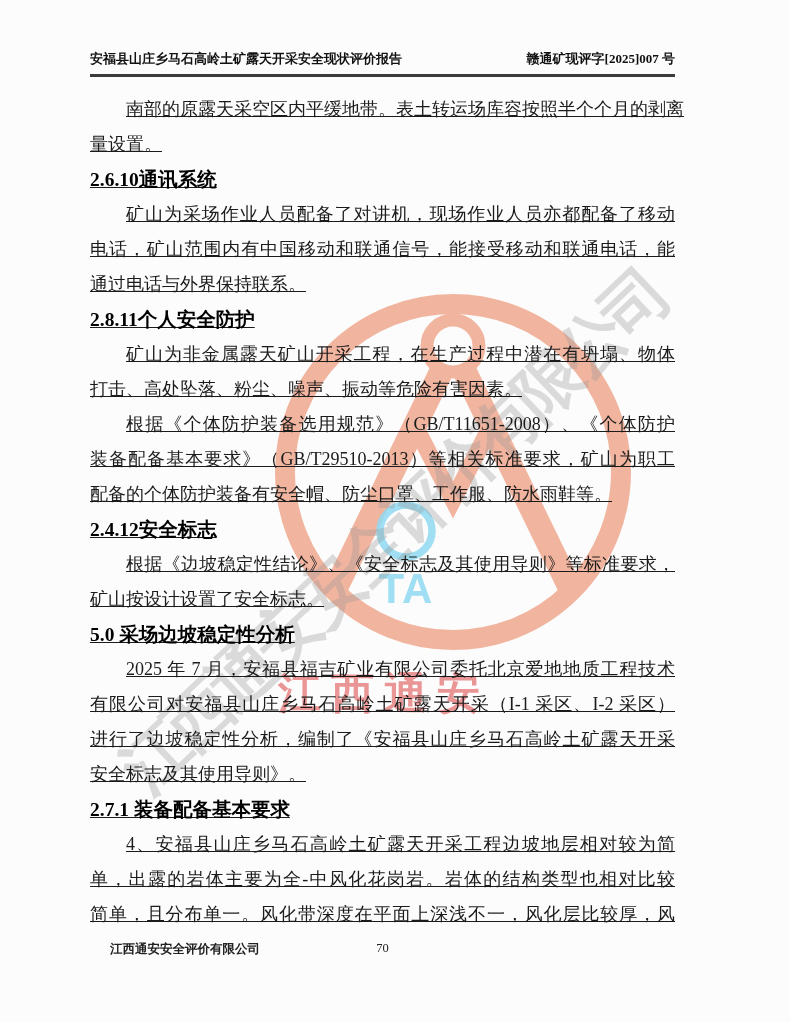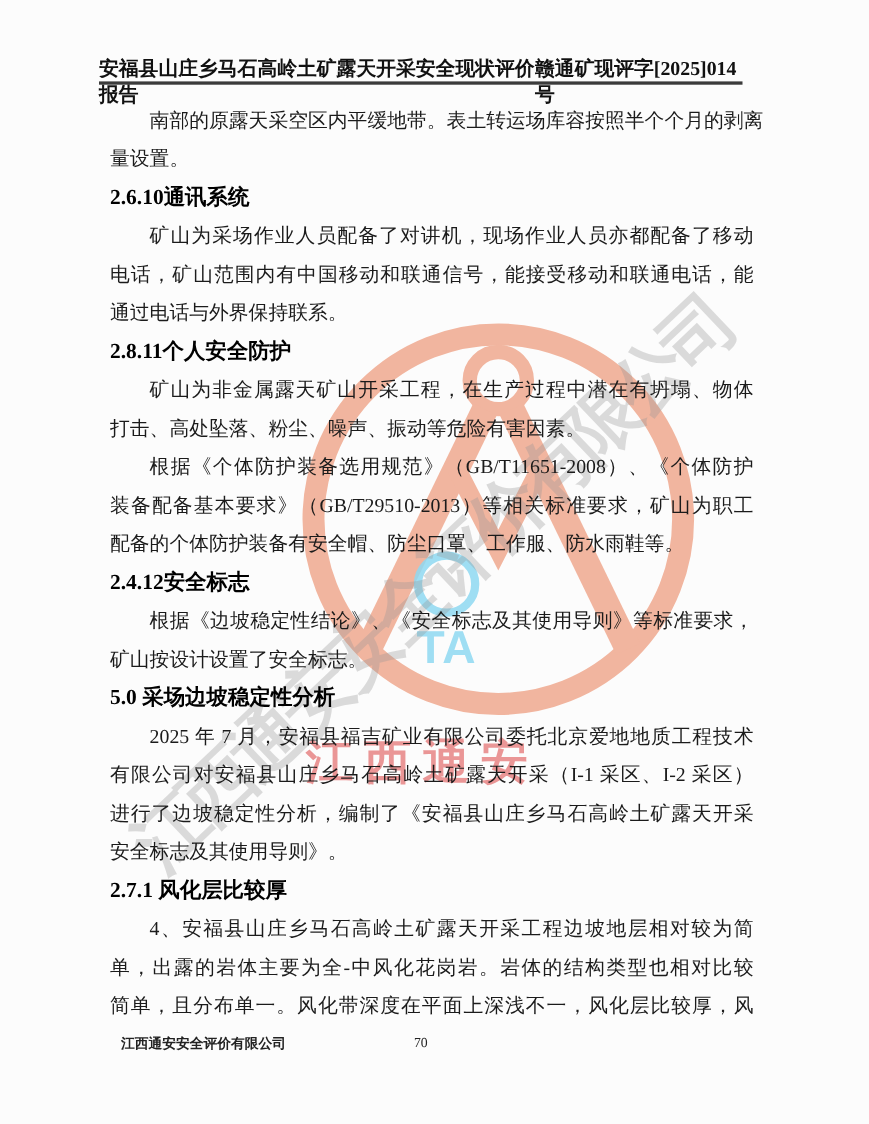--- a/index.html
+++ b/index.html
@@ -24,24 +24,24 @@
     position:absolute;left:394px;top:532px;
     transform:translate(-50%,-50%) rotate(-43.5deg);
     font-size:66px;font-weight:bold;letter-spacing:-6px;line-height:1;
     color:var(--wm-gray,#969696);opacity:.32;white-space:nowrap;
   }
   
   #content{position:absolute;inset:0;z-index:1;}
   .pageheader{
     position:absolute;left:90px;top:50px;width:585px;
     display:flex;justify-content:space-between;align-items:flex-end;
-    font-size:18px;font-weight:bold;color:#111;
+    font-size:13px;font-weight:bold;color:#111;
   }
   .header-rule{position:absolute;left:90px;top:74px;width:585px;height:3px;background:#3b3b3b;}
-  main{position:absolute;left:100px;top:92px;width:585px;}
+  main{position:absolute;left:90px;top:92px;width:585px;text-decoration:underline;}
   .line{
     height:35px;line-height:35px;font-size:18px;
     text-align:justify;text-align-last:justify;
     white-space:nowrap;overflow:visible;
   }
   .line.indent{text-indent:2em;}
   .line.last{text-align-last:left;}
   .line.headline{font-weight:bold;font-size:19.5px;text-align:left;text-align-last:left;color:#000;}
   .pagefooter{
     position:absolute;left:90px;top:941px;width:585px;
@@ -71,21 +71,21 @@
     </svg>
 
     <div class="wm-gray">江西通安安全评价有限公司</div>
     <div class="wm-red">江西通安</div>
   </div>
 
   <div id="content">
 
     <div class="pageheader">
       <span>安福县山庄乡马石高岭土矿露天开采安全现状评价报告</span>
-      <span>赣通矿现评字[2025]014 号</span>
+      <span>赣通矿现评字[2025]007 号</span>
     </div>
     <div class="header-rule"></div>
 
     <main>
         <div class="block para">
           <div class="line indent">南部的原露天采空区内平缓地带。表土转运场库容按照半个个月的剥离</div>
           <div class="line last">量设置。</div>
         </div>
         <div class="block heading">
           <div class="line headline">2.6.10通讯系统</div>
@@ -117,21 +117,21 @@
         <div class="block heading">
           <div class="line headline">5.0 采场边坡稳定性分析</div>
         </div>
         <div class="block para">
           <div class="line indent">2025 年 7 月，安福县福吉矿业有限公司委托北京爱地地质工程技术</div>
           <div class="line">有限公司对安福县山庄乡马石高岭土矿露天开采（I-1 采区、I-2 采区）</div>
           <div class="line">进行了边坡稳定性分析，编制了《安福县山庄乡马石高岭土矿露天开采</div>
           <div class="line last">安全标志及其使用导则》。</div>
         </div>
         <div class="block heading">
-          <div class="line headline">2.7.1 风化层比较厚</div>
+          <div class="line headline">2.7.1 装备配备基本要求</div>
         </div>
         <div class="block para">
           <div class="line indent">4、安福县山庄乡马石高岭土矿露天开采工程边坡地层相对较为简</div>
           <div class="line">单，出露的岩体主要为全-中风化花岗岩。岩体的结构类型也相对比较</div>
           <div class="line">简单，且分布单一。风化带深度在平面上深浅不一，风化层比较厚，风</div>
         </div>
       </main>
 
     <div class="pagefooter">
       <span class="footer-company">江西通安安全评价有限公司</span>

